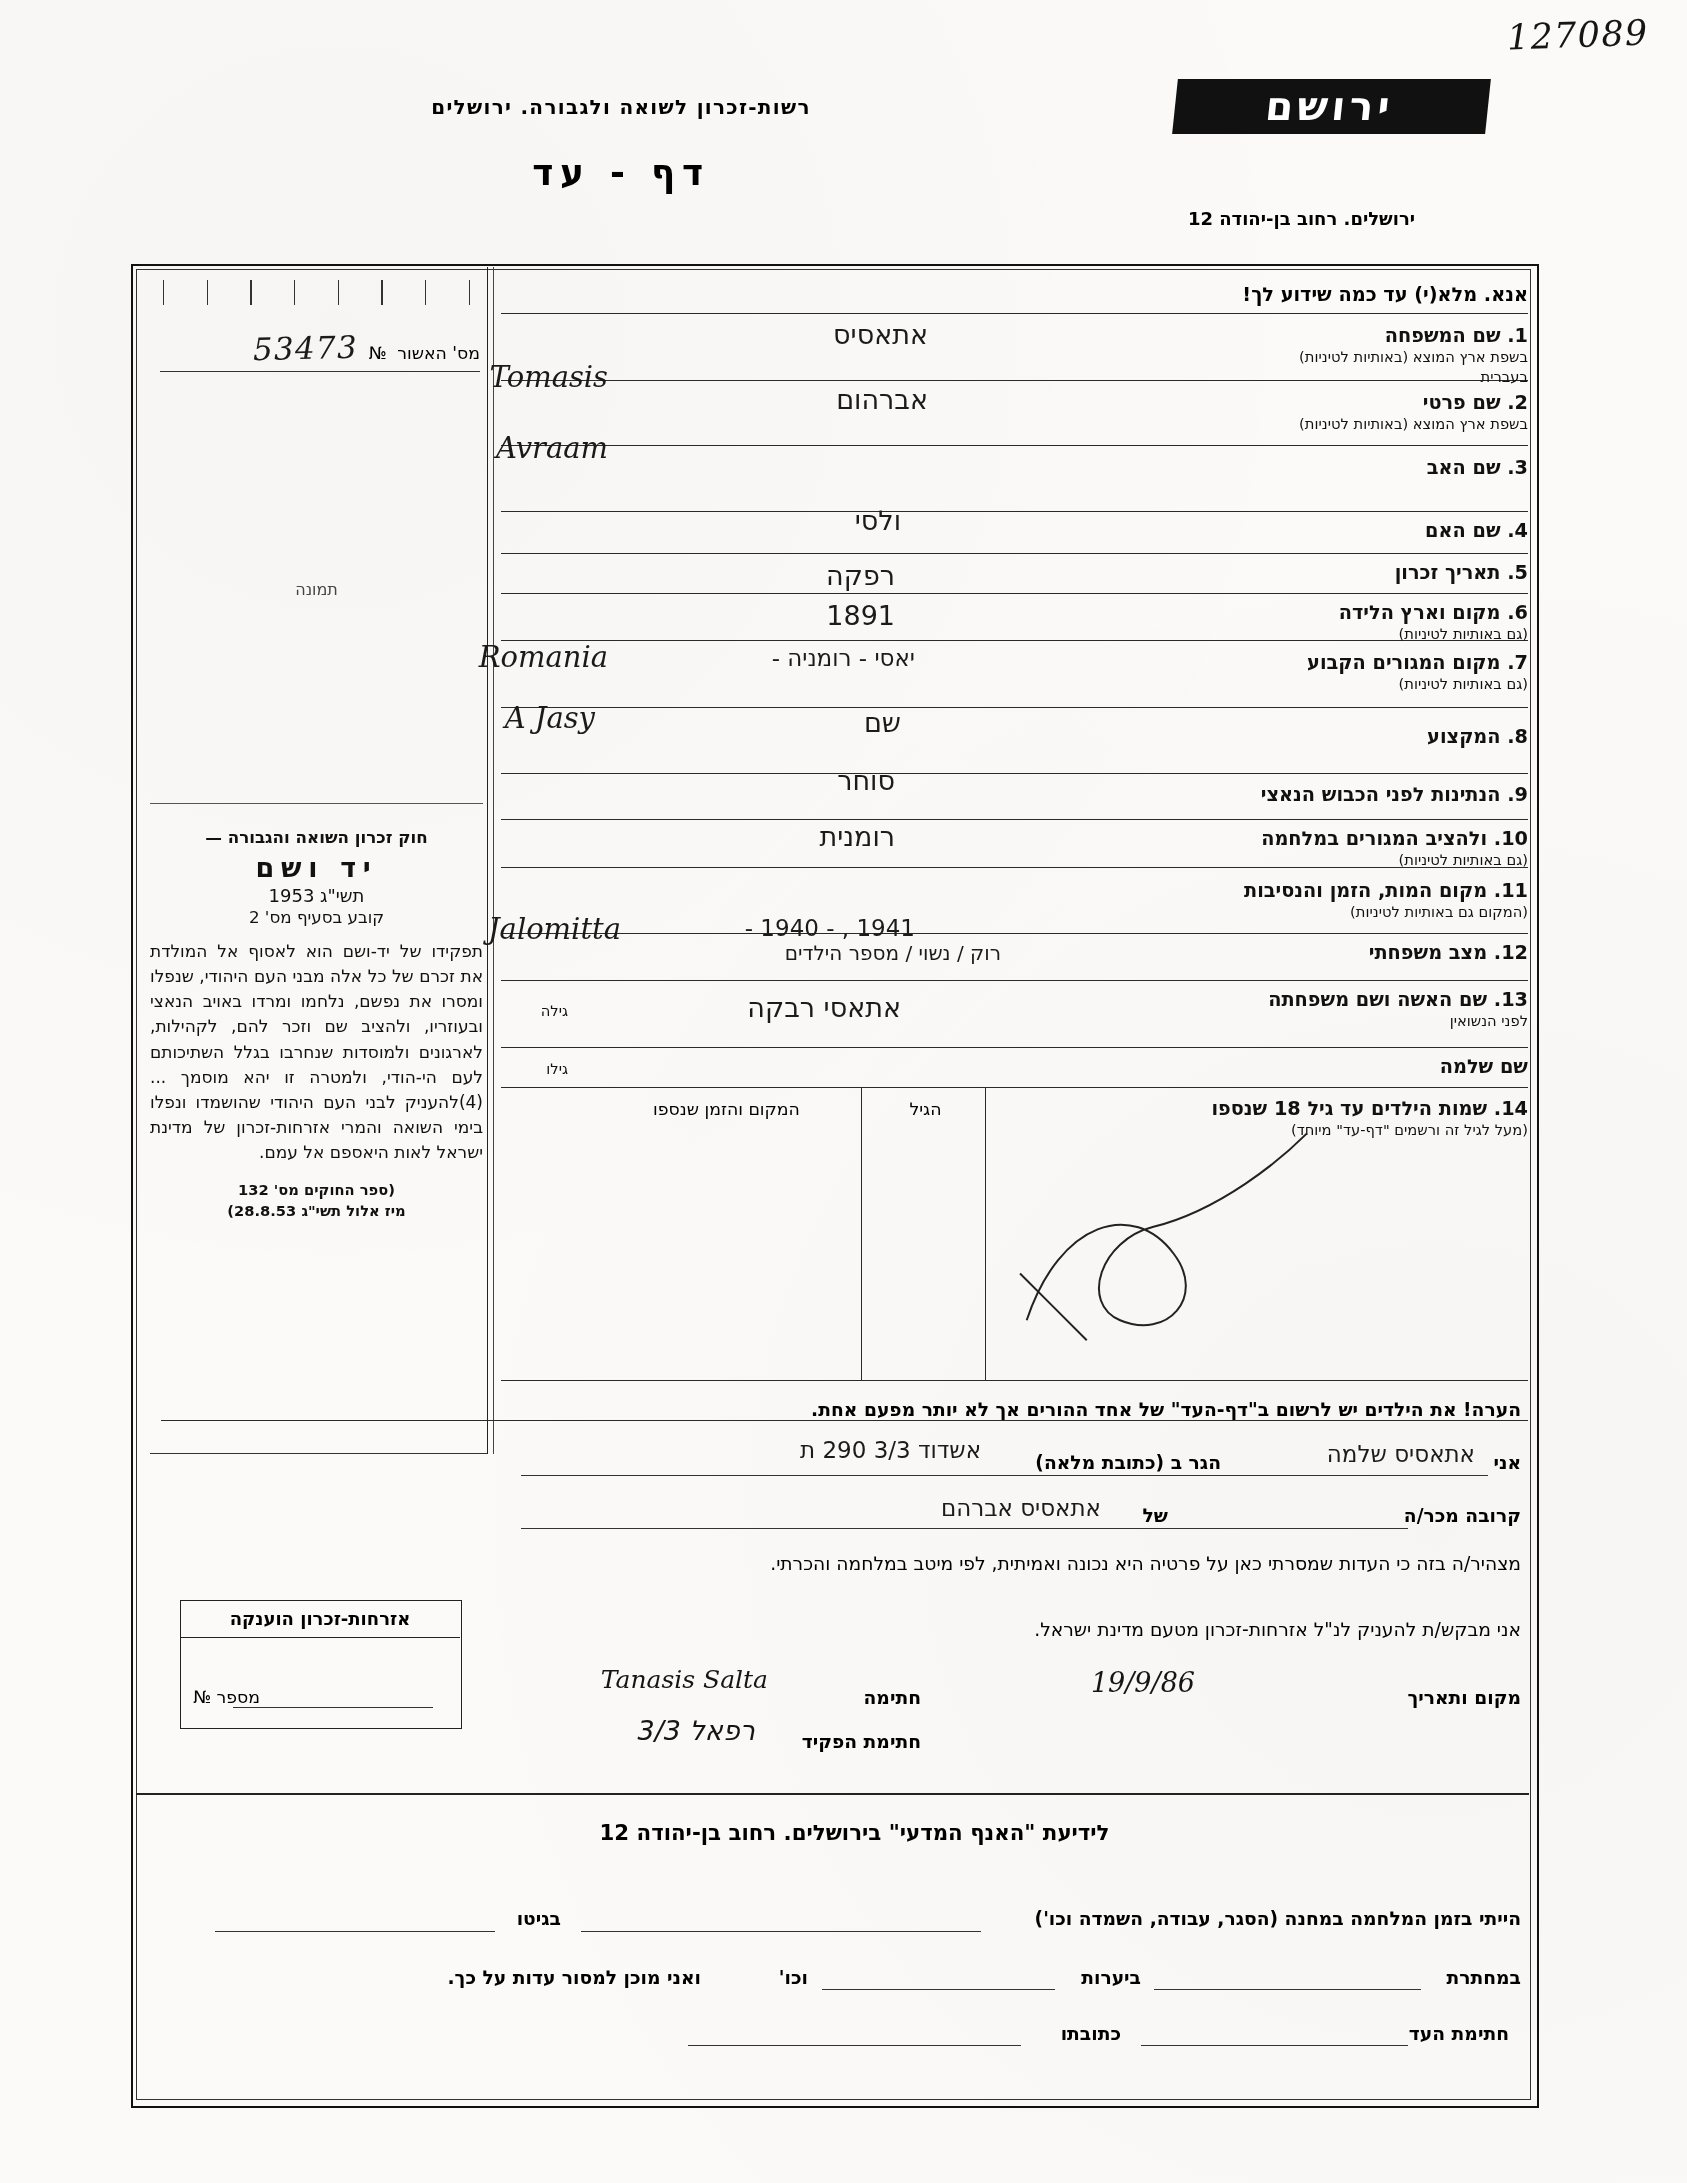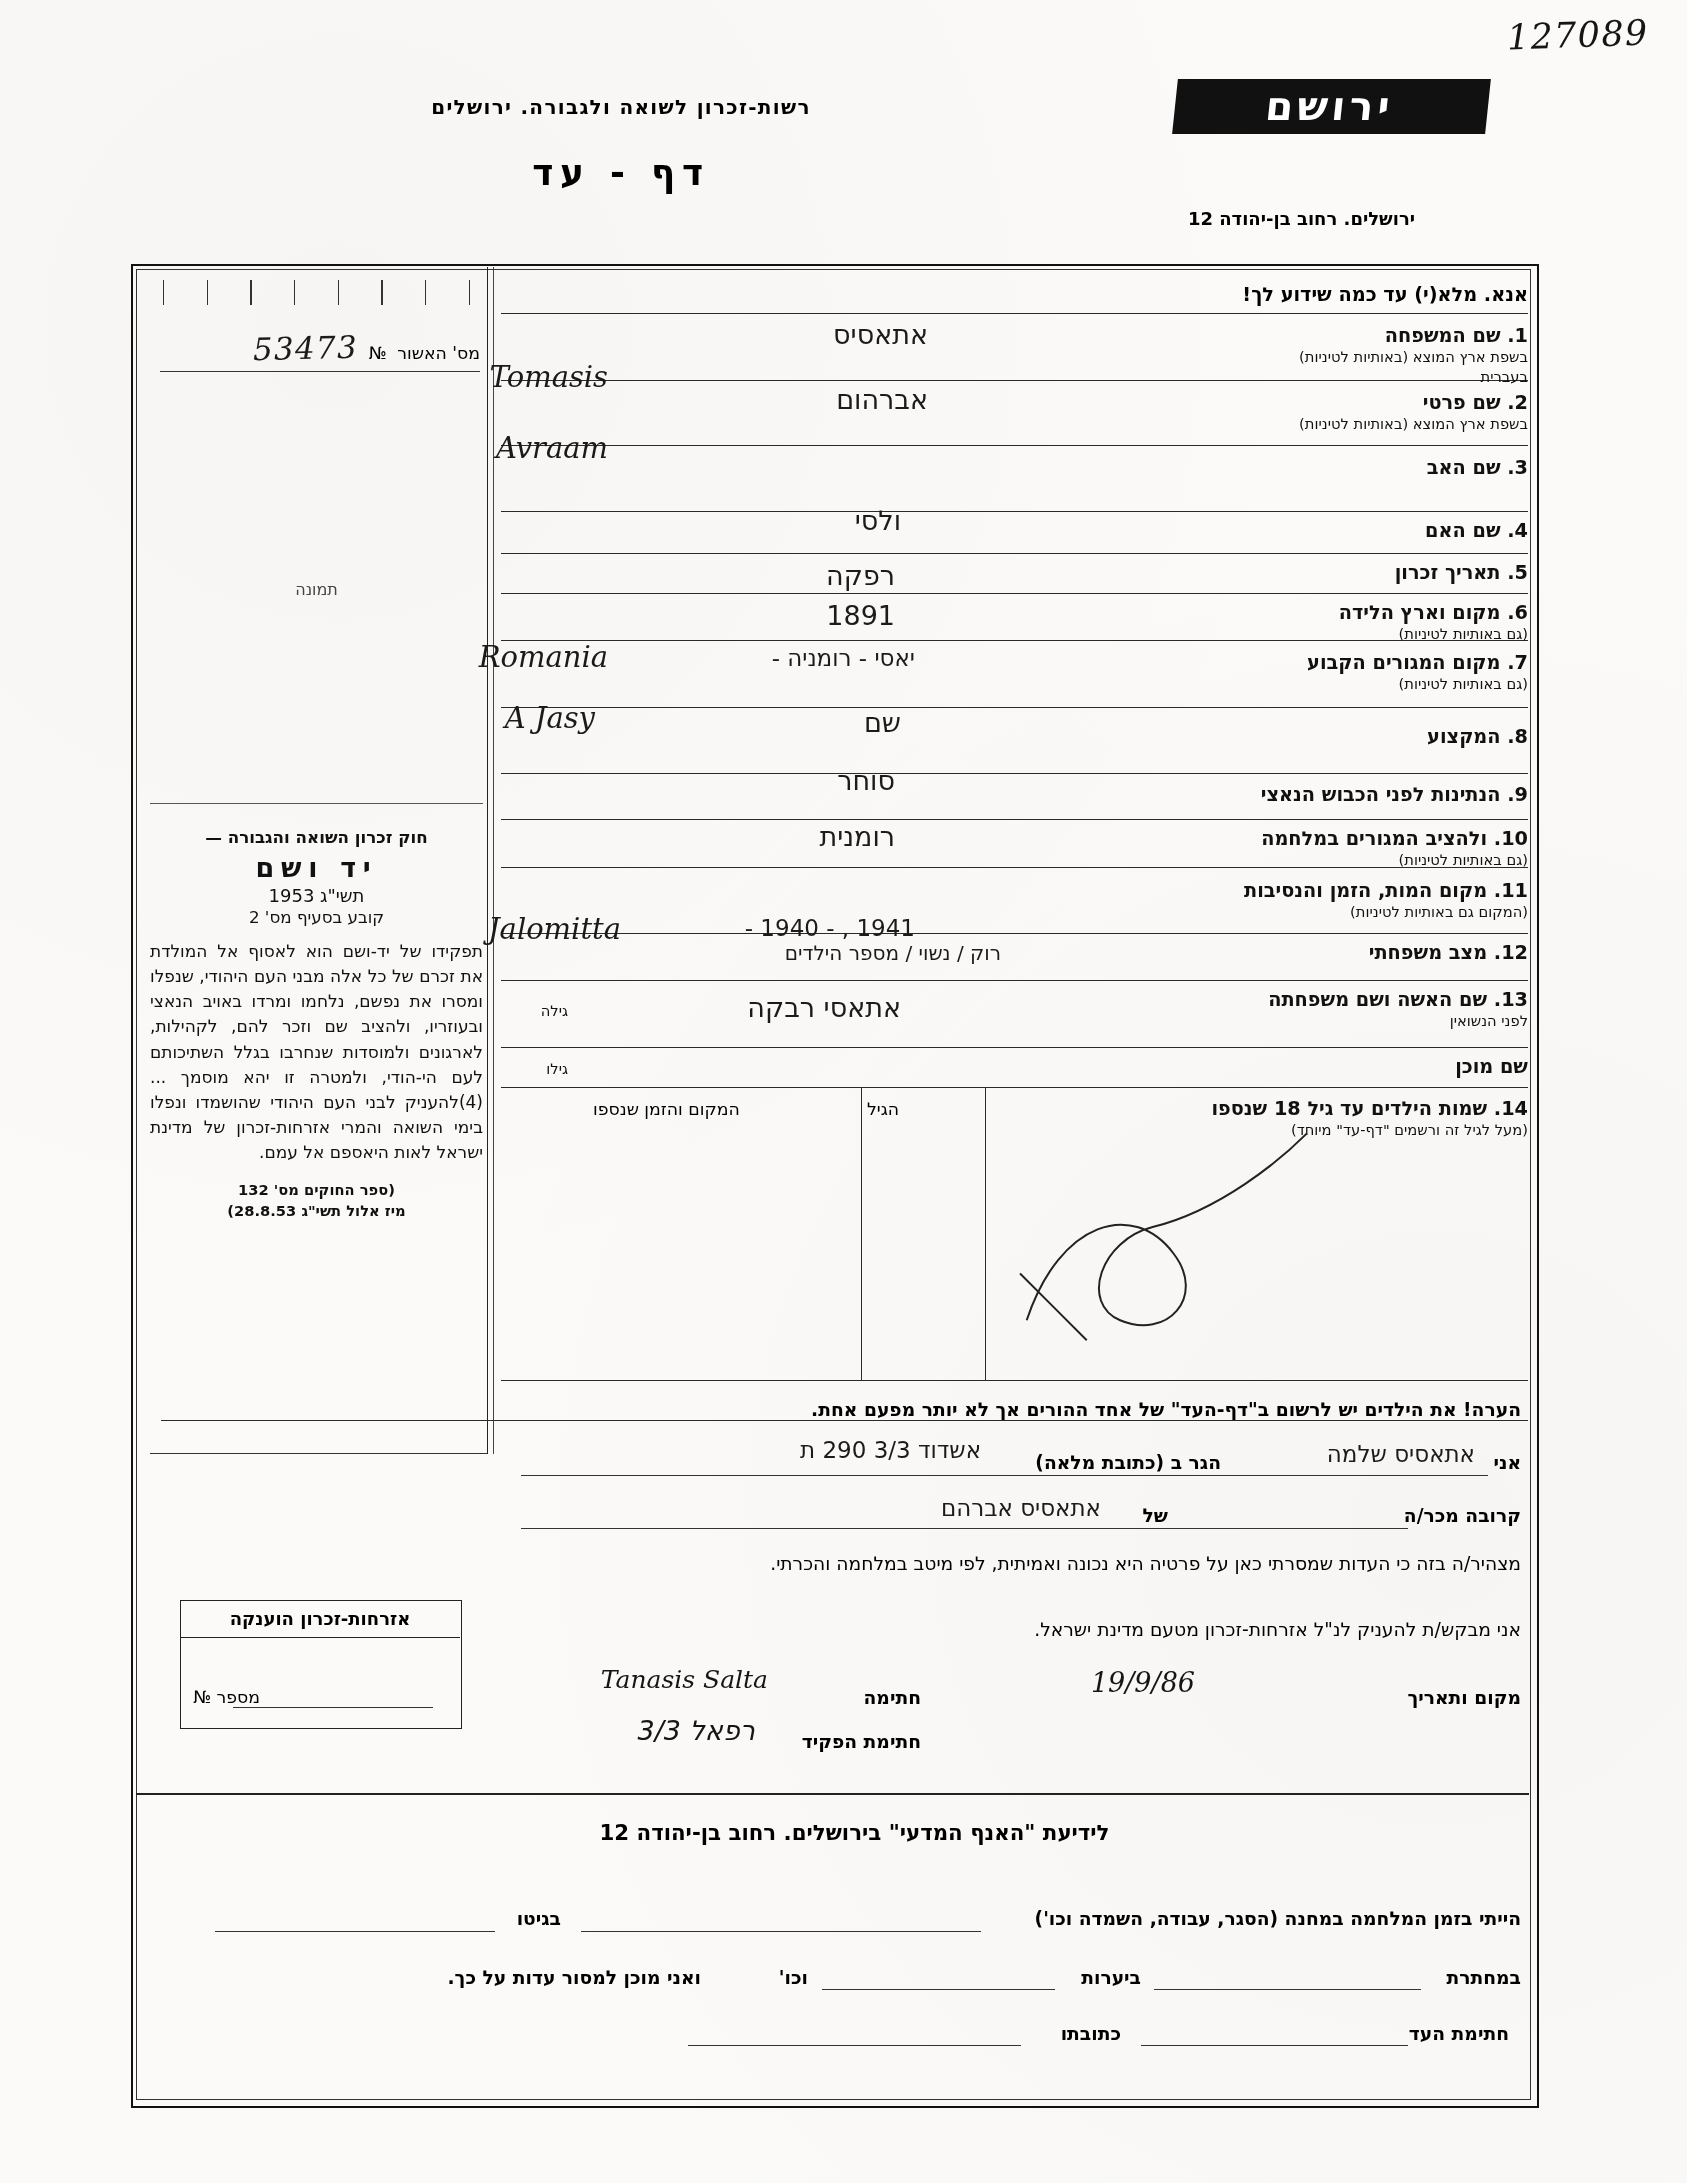--- a/index.html
+++ b/index.html
@@ -322,21 +322,21 @@
   }
 
   
   .kids-v1 { position:absolute; left:985px; top:1087px; width:1.3px; height:293px; background:#2a2a2a;}
   .kids-v2 { position:absolute; left:861px; top:1087px; width:1.3px; height:293px; background:#2a2a2a;}
   .kids-head {
     position: absolute;
     direction: rtl;
     font-family: "DejaVu Sans", sans-serif;
     font-size: 17.3px;
-    text-align: left;
+    text-align: center;
   }
 
   .note-row {
     position: absolute;
     right: 167px;
     top: 1399px;
     direction: rtl;
     font-family: "DejaVu Sans", sans-serif;
     font-size: 18.7px;
     font-weight: bold;
@@ -536,21 +536,21 @@
     <div class="sub">(המקום גם באותיות לטיניות)</div>
   </div>
   <div class="rowlabel" style="right:160px; top:941px;">
     <div class="main"><span>12.</span> <span>מצב משפחתי</span></div>
   </div>
   <div class="rowlabel" style="right:160px; top:988px;">
     <div class="main"><span>13.</span> <span>שם האשה ושם משפחתה</span></div>
     <div class="sub">לפני הנשואין</div>
   </div>
   <div class="rowlabel" style="right:160px; top:1055px;">
-    <div class="main">שם מוכן</div>
+    <div class="main">שם שלמה</div>
   </div>
 
   <div class="answer hw-heb" style="right:760px; top:319px;">אתאסיס</div>
   <div class="answer-lat" style="right:1080px; top:360px;">Tomasis</div>
 
   <div class="answer hw-heb" style="right:760px; top:384px;">אברהום</div>
   <div class="answer-lat" style="right:1080px; top:431px;">Avraam</div>
 
   <div class="answer hw-heb" style="right:787px; top:505px;">ולסי</div>
   <div class="answer hw-heb" style="right:793px; top:560px;">רפקה</div>

